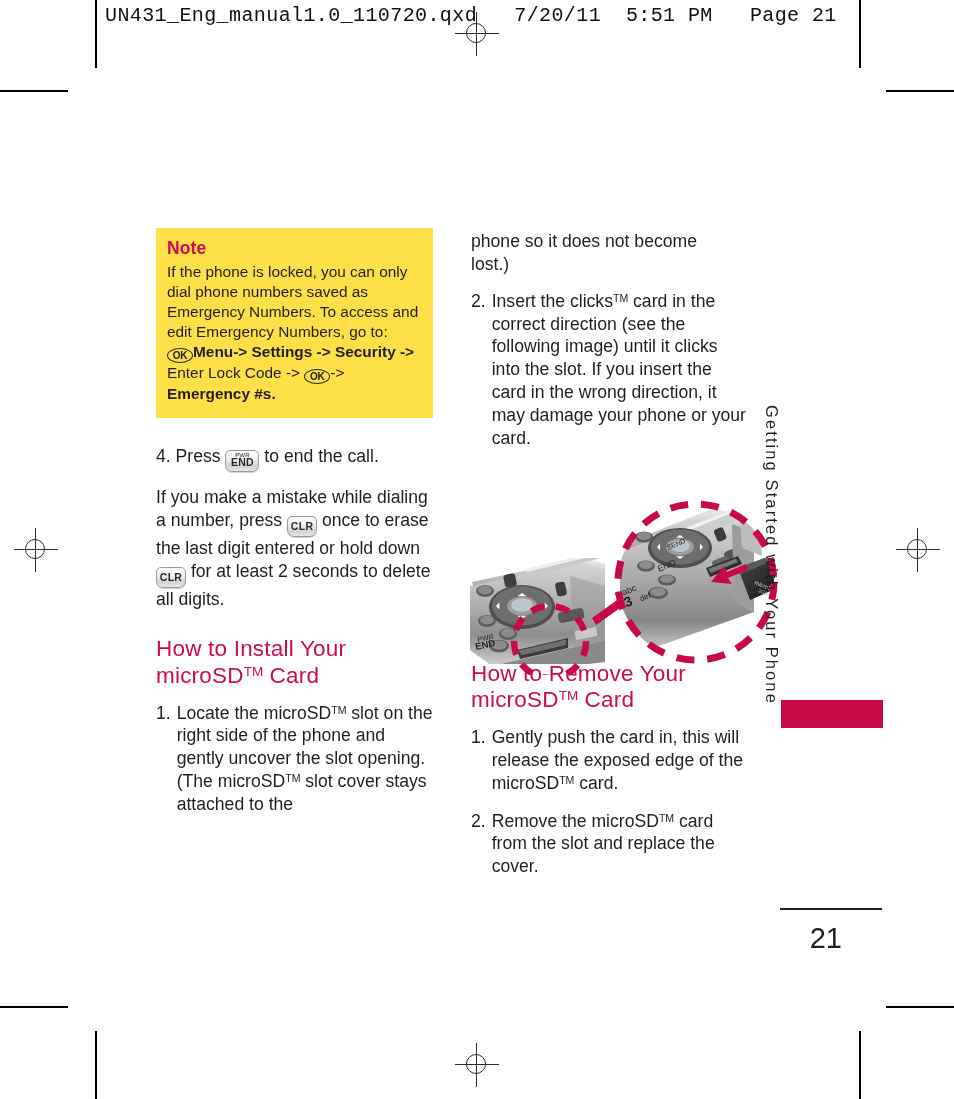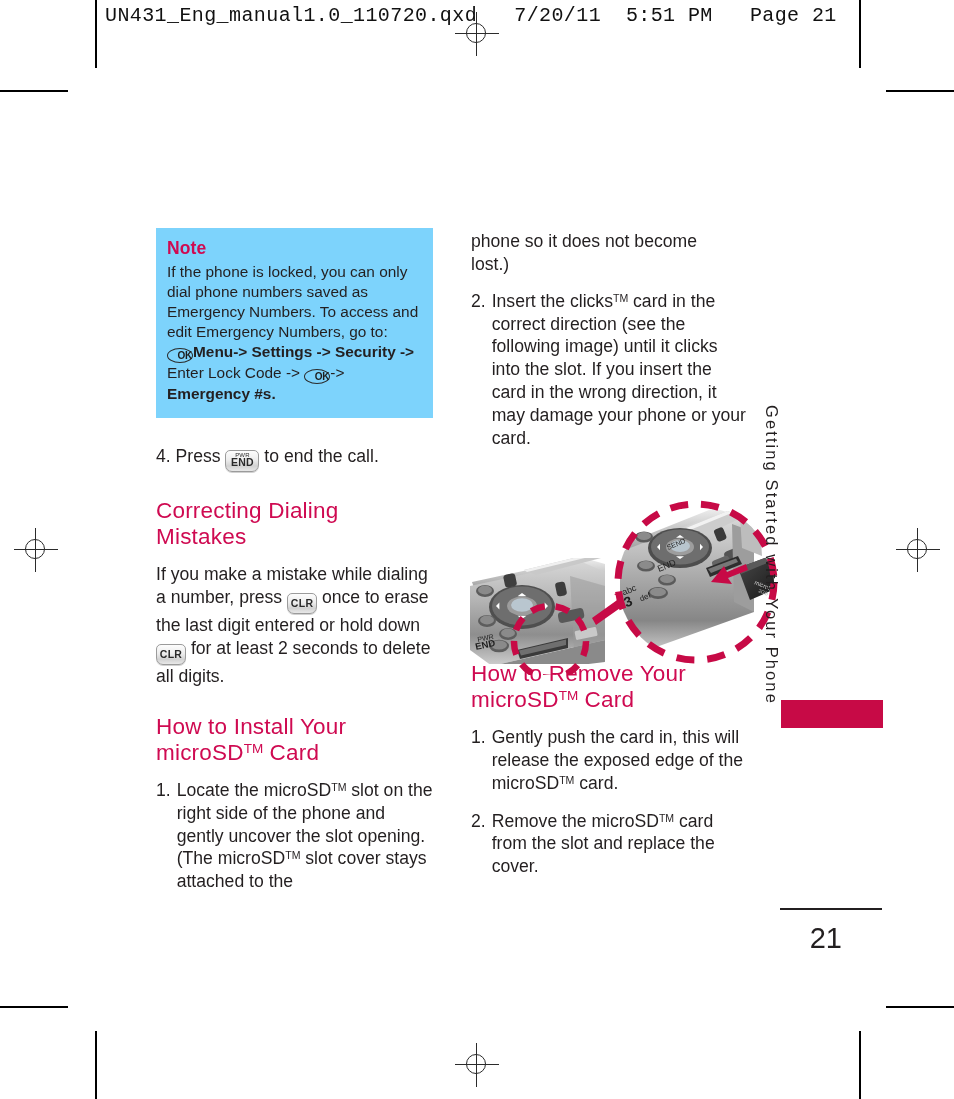--- a/index.html
+++ b/index.html
@@ -62,21 +62,21 @@
     color: #231f20;
     font-size: 17.6px;
     line-height: 1.30;
   }
   .col-left  { left: 156px; top: 228px; }
   .col-right { left: 471px; top: 222px; }
 
   
   .note-box {
     width: 277px;
-    background: #7dd3fc;
+    background: #fde047;
     padding: 9px 11px 14px 11px;
     box-sizing: border-box;
     margin-bottom: 27px;
   }
   .note-title {
     color: #cf0a51;
     font-weight: bold;
     font-size: 17.5px;
     margin-bottom: 2px;
     letter-spacing: .1px;
@@ -142,21 +142,21 @@
     letter-spacing: .3px;
   }
 
   .ok {
     display: inline-block;
     vertical-align: -2px;
     border: 1.4px solid #2a2a2a;
     border-radius: 50%/50%;
     width: 26px; height: 15px;
     line-height: 13px;
-    text-align: right;
+    text-align: center;
     font-size: 10px;
     font-weight: bold;
     letter-spacing: -.2px;
     color: #1d1d1d;
     box-sizing: border-box;
   }
 
   
   .side-tab-text {
     position: absolute;
@@ -260,21 +260,20 @@
 
     <p class="body">
       <span>4. Press</span>
       <span class="key key-end">
         <span class="l1">PWR</span>
         <span class="l2">END</span>
       </span>
       <span>to end the call.</span>
     </p>
 
-    <h2 class="section">Correcting Dialing Mistakes</h2>
 
     <p class="body">
       <span>If you make a mistake while dialing a number, press</span>
       <span class="key key-clr">CLR</span>
       <span>once to erase the last digit entered or hold down</span>
       <span class="key key-clr">CLR</span>
       <span>for at least 2 seconds to delete all digits.</span>
     </p>
 
     <h2 class="section">

